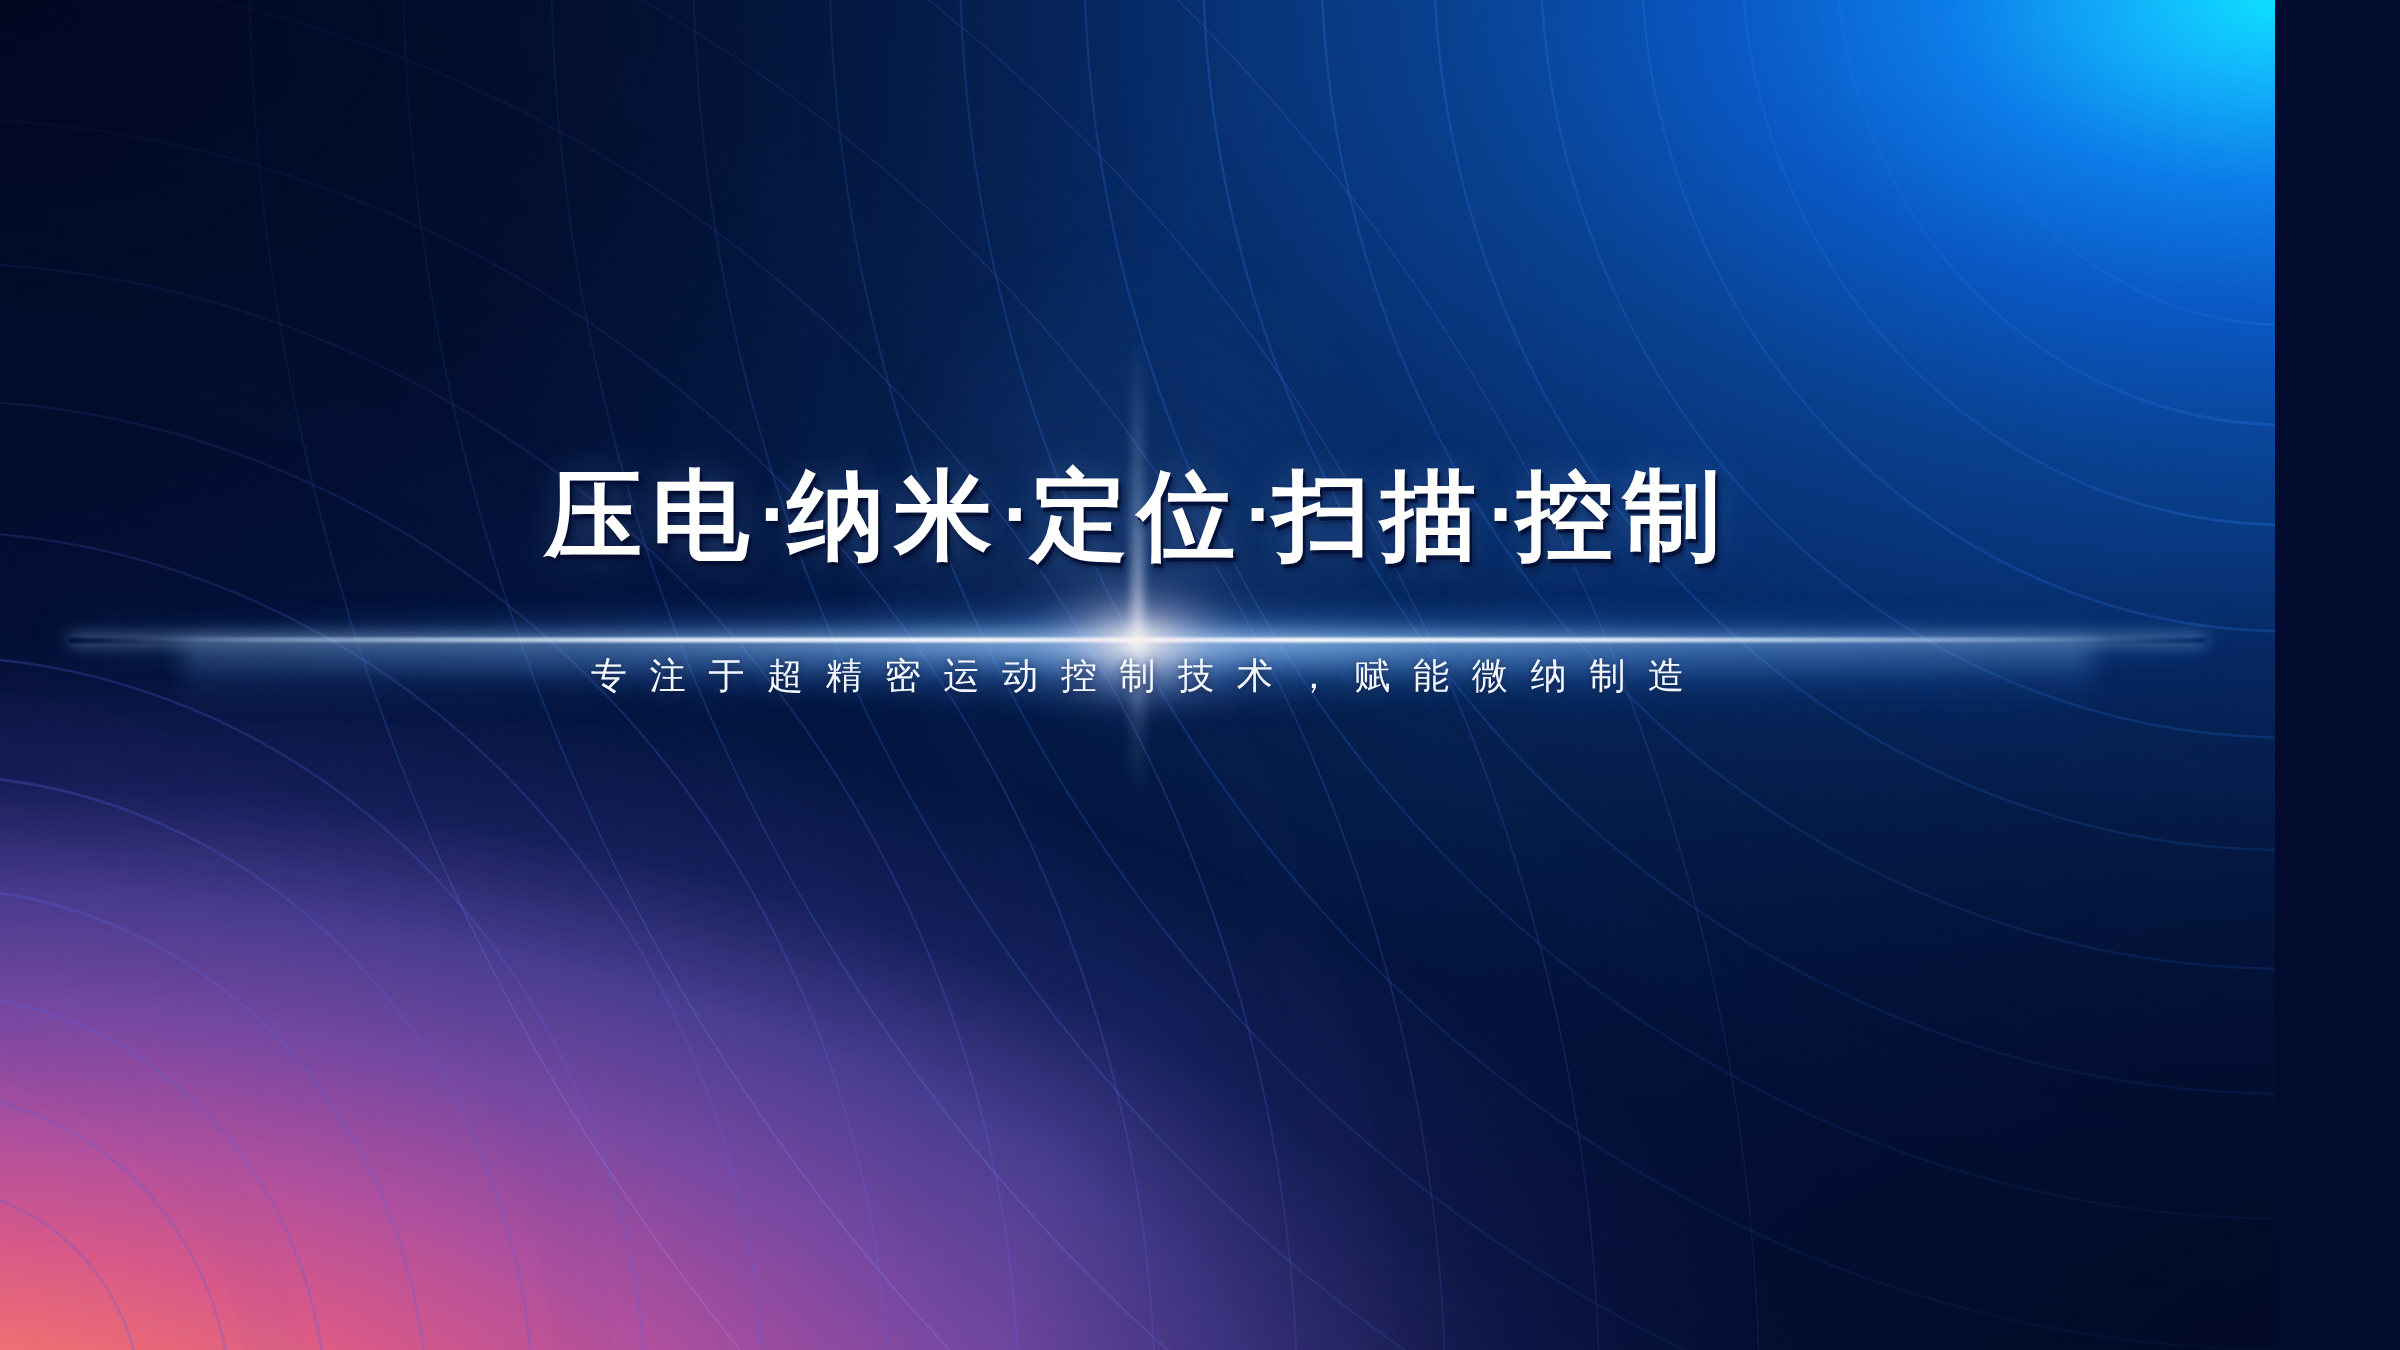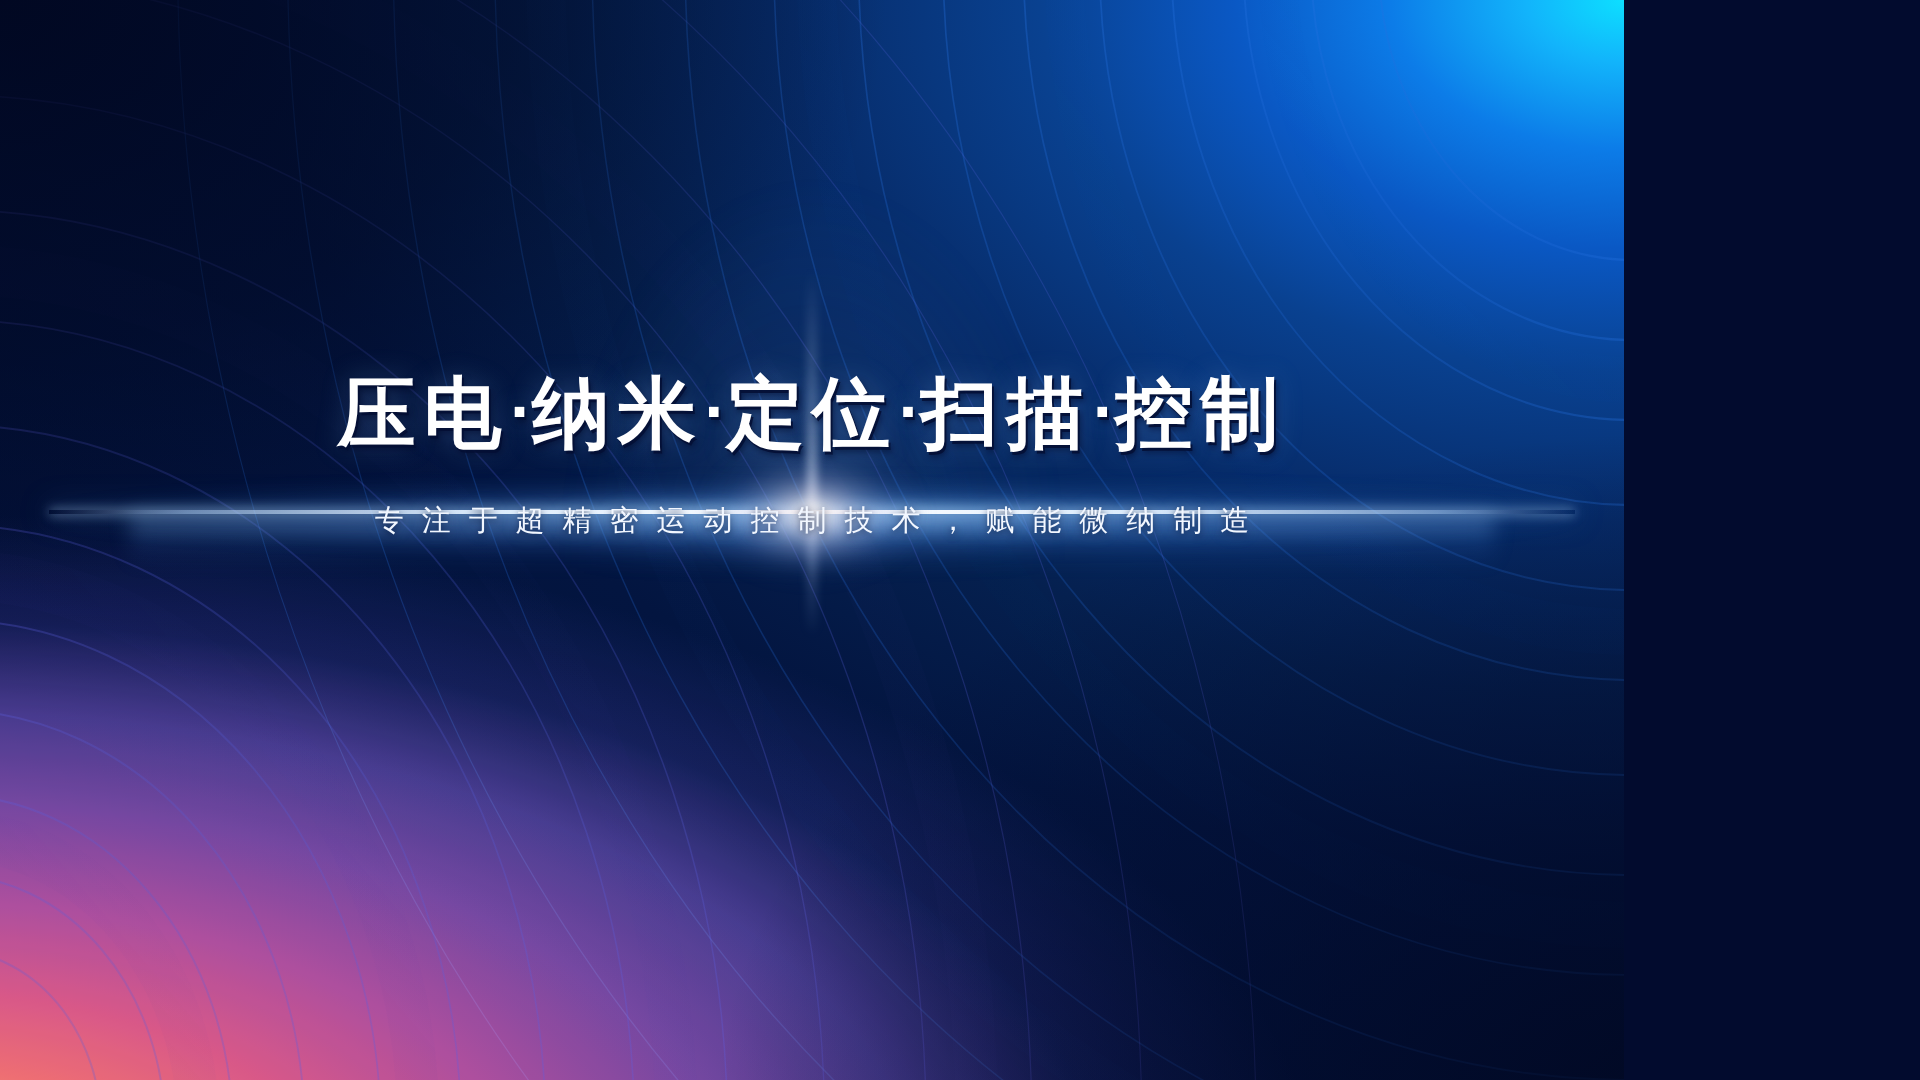--- a/index.html
+++ b/index.html
@@ -8,21 +8,21 @@
     padding: 0;
     width: 1920px;
     height: 1080px;
     overflow: hidden;
     background: #020b2e;
     font-family: "Liberation Sans", "DejaVu Sans", sans-serif;
   }
 
   #stage {
     position: relative;
-    width: 1624px;
+    width: 1820px;
     height: 1080px;
     overflow: hidden;
     background: #02103f;
   }
 
   
   .layer {
     position: absolute;
     inset: 0;
     pointer-events: none;
@@ -177,21 +177,21 @@
     font-size: 54px;
     vertical-align: middle;
     position: relative;
     top: -6px;
     letter-spacing: 0.04em;
   }
 
   .subline {
     margin: 0;
     position: absolute;
-    top: 501px;
+    top: 521px;
     left: 50%;
     transform: translateX(-50%);
     white-space: nowrap;
     font-family: "DejaVu Sans", "Liberation Sans", sans-serif;
     font-size: 29px;
     font-weight: 400;
     color: #f2f7ff;
     letter-spacing: 0.62em;
     text-indent: 0.62em;
     text-shadow: 0 2px 7px rgba(2,12,48,0.8), 0 0 18px rgba(140,195,255,0.30);

